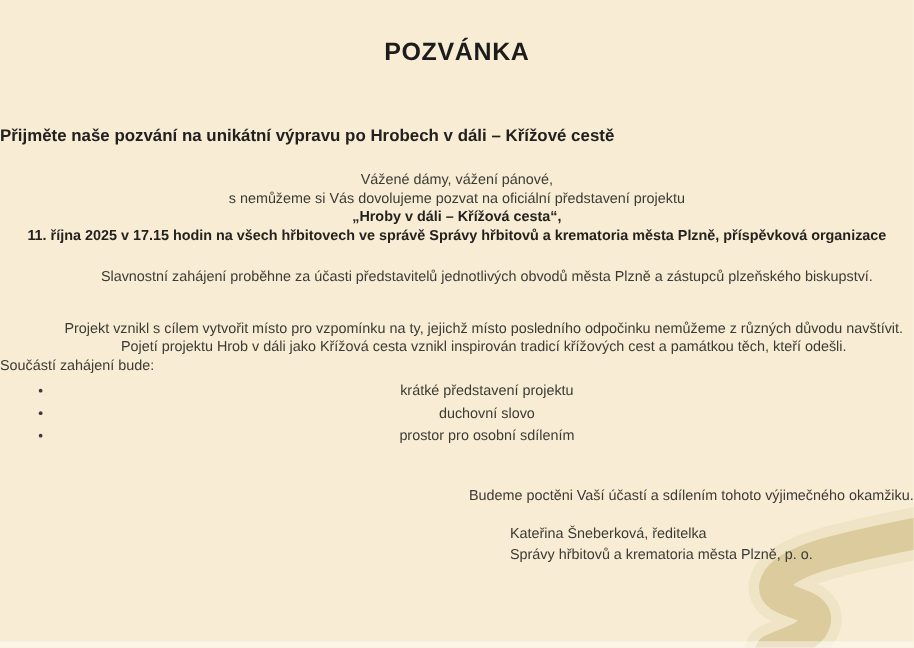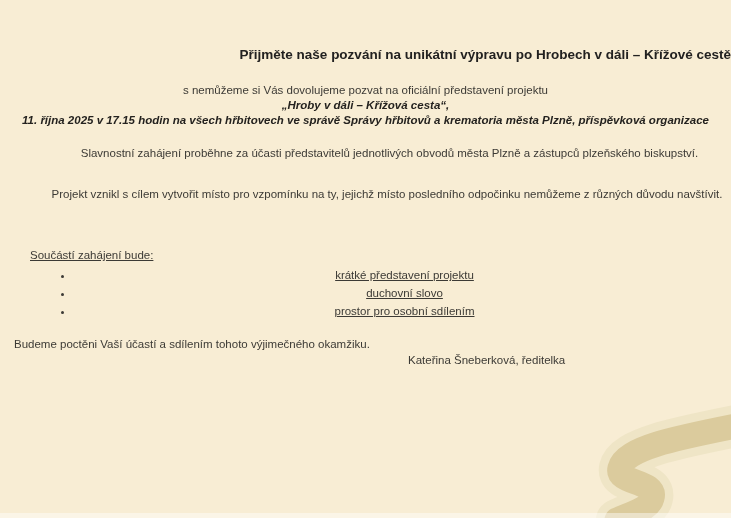--- a/index.html
+++ b/index.html
@@ -43,108 +43,109 @@
     margin: 30px 0 0 0;
     text-align: center;
     font-size: 20px;
     line-height: 24px;
     font-weight: bold;
     color: #1c1c1c;
     letter-spacing: 0.5px;
   }
   .doc-subtitle {
     margin-top: 46px;
-    text-align: right;
+    text-align: left;
     font-size: 13.5px;
     line-height: 18px;
     font-weight: bold;
     color: #222120;
     white-space: nowrap;
   }
   .center-block {
     text-align: center;
   }
   .intro-block { margin-top: 19px; }
   .line { white-space: nowrap; }
   .bold-line {
     font-weight: bold;
     color: #24221f;
-    font-style: italic;
   }
   .ceremony-block { margin-top: 18px; padding-left: 48px; }
   .about-block { margin-top: 26px; padding-left: 43px; }
   .program-block {
-    margin-top: 46px;
-    padding-left: 30px;
     text-align: left;
-    text-decoration: underline;
   }
   .program-list {
     margin: 3px 0 0 0;
     padding-left: 44px;
     text-align: center;
   }
   .program-list li {
     line-height: 18px;
     padding-left: 4px;
   }
   .closing-block {
-    margin-top: 17px;
+    margin-top: 32px;
     padding-left: 14px;
-    text-align: left;
+    text-align: right;
   }
   .signature-block {
+    margin-top: 14px;
     padding-left: 408px;
     text-align: left;
     line-height: 17px;
   }
 </style>
 </head>
 <body>
 
 <div class="page">
 
   <svg class="deco-path" width="210" height="130" viewBox="0 0 210 130" aria-hidden="true">
     <path d="M 215,38 C 155,50 104,60 99,80 C 95,96 136,92 131,110 C 128,122 108,126 96,132" fill="none" stroke="#efe5c6" stroke-width="42" stroke-linecap="round"></path>
     <path d="M 215,38 C 155,50 104,60 99,80 C 95,96 136,92 131,110 C 128,122 108,126 96,132" fill="none" stroke="#dbcb9d" stroke-width="25" stroke-linecap="round"></path>
   </svg>
 
   <div class="content">
 
+    <div class="doc-title">POZVÁNKA</div>
 
     <div class="doc-subtitle">Přijměte naše pozvání na unikátní výpravu po Hrobech v dáli – Křížové cestě</div>
 
     <div class="center-block intro-block">
+      <div class="line">Vážené dámy, vážení pánové,</div>
       <div class="line">s nemůžeme si Vás dovolujeme pozvat na oficiální představení projektu</div>
       <div class="line bold-line">„Hroby v dáli – Křížová cesta“,</div>
       <div class="line bold-line">11. října 2025 v 17.15 hodin na všech hřbitovech ve správě Správy hřbitovů a krematoria města Plzně, příspěvková organizace</div>
     </div>
 
     <div class="center-block ceremony-block">
       <div class="line">Slavnostní zahájení proběhne za účasti představitelů jednotlivých obvodů města Plzně a zástupců plzeňského biskupství.</div>
     </div>
 
     <div class="center-block about-block">
       <div class="line">Projekt vznikl s cílem vytvořit místo pro vzpomínku na ty, jejichž místo posledního odpočinku nemůžeme z různých důvodu navštívit.</div>
+      <div class="line">Pojetí projektu Hrob v dáli jako Křížová cesta vznikl inspirován tradicí křížových cest a památkou těch, kteří odešli.</div>
     </div>
 
     <div class="program-block">
       <div>Součástí zahájení bude:</div>
       <ul class="program-list">
         <li>krátké představení projektu</li>
         <li>duchovní slovo</li>
         <li>prostor pro osobní sdílením</li>
       </ul>
     </div>
 
     <div class="closing-block">
       <div>Budeme poctěni Vaší účastí a sdílením tohoto výjimečného okamžiku.</div>
     </div>
 
     <div class="signature-block">
       <div>Kateřina Šneberková, ředitelka</div>
+      <div>Správy hřbitovů a krematoria města Plzně, p. o.</div>
     </div>
 
   </div>
 
   <div class="bottom-strip"></div>
 
 </div>
 
 </body></html>

